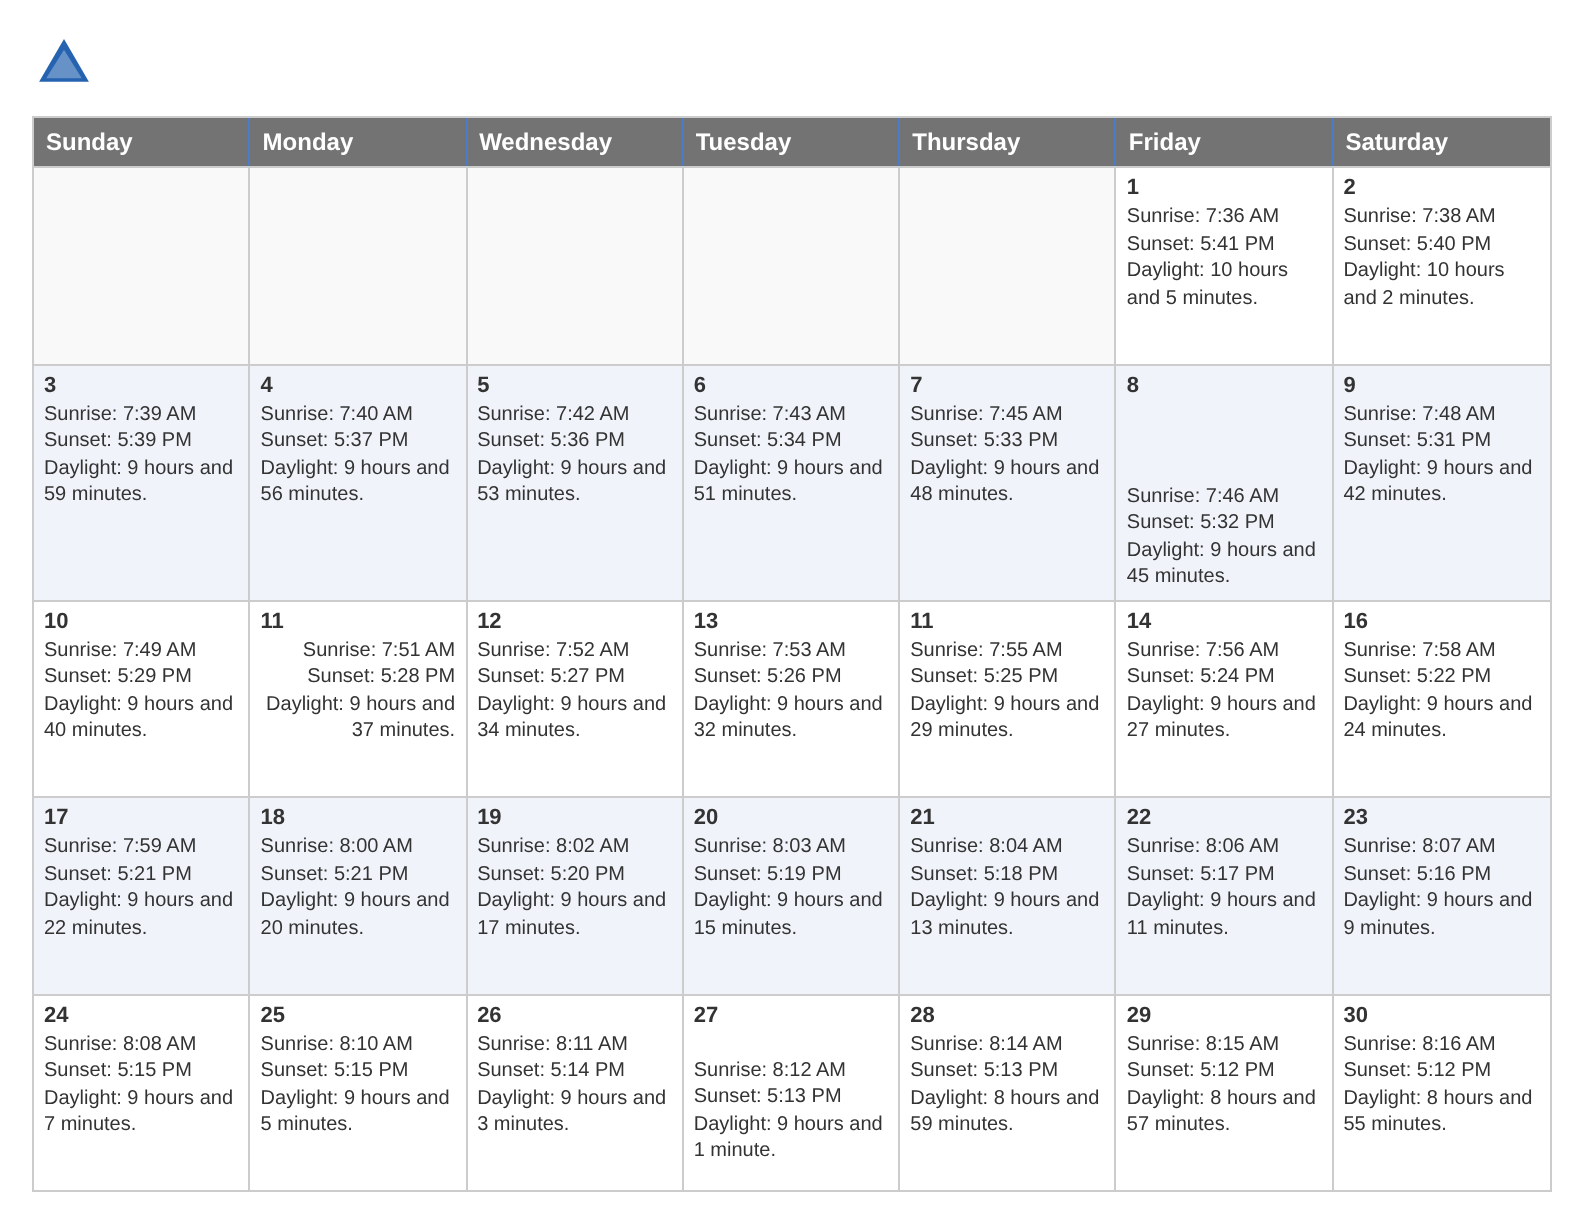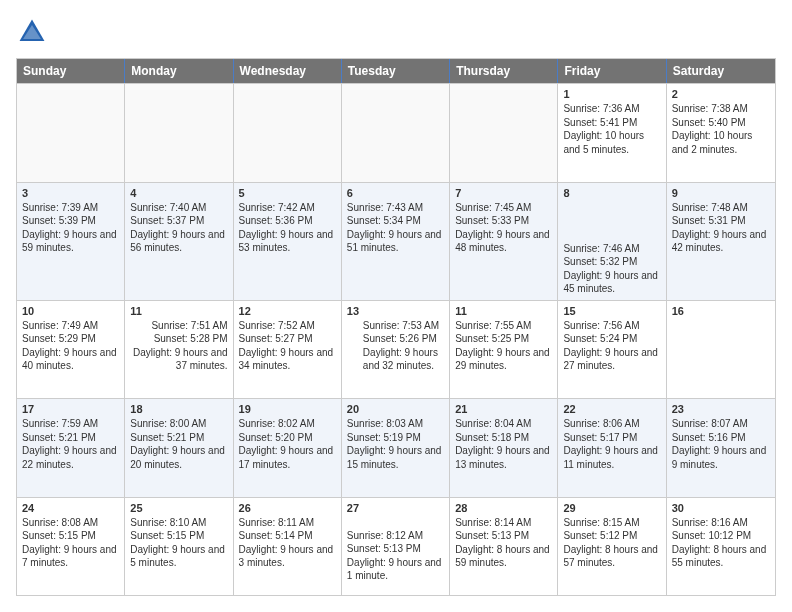--- a/index.html
+++ b/index.html
@@ -214,38 +214,41 @@
 Daylight: 9 hours and 37 minutes.</div>
           </div>
           <div class="cal-cell">
             <span class="day-num">12</span>
             <div class="cell-text" style="white-space: pre-line;">Sunrise: 7:52 AM
 Sunset: 5:27 PM
 Daylight: 9 hours and 34 minutes.</div>
           </div>
           <div class="cal-cell">
             <span class="day-num">13</span>
-            <div class="cell-text" style="white-space: pre-line; margin-left: 16px;">Sunrise: 7:53 AM
+            <div class="cell-text" style="white-space: pre-line;">Sunrise: 7:53 AM
 Sunset: 5:26 PM
 Daylight: 9 hours and 32 minutes.</div>
           </div>
           <div class="cal-cell">
             <span class="day-num">11</span>
             <div class="cell-text" style="white-space: pre-line;">Sunrise: 7:55 AM
 Sunset: 5:25 PM
 Daylight: 9 hours and 29 minutes.</div>
           </div>
           <div class="cal-cell">
-            <span class="day-num">15</span>
+            <span class="day-num">14</span>
             <div class="cell-text" style="white-space: pre-line;">Sunrise: 7:56 AM
 Sunset: 5:24 PM
 Daylight: 9 hours and 27 minutes.</div>
           </div>
           <div class="cal-cell">
             <span class="day-num">16</span>
+            <div class="cell-text" style="white-space: pre-line;">Sunrise: 7:58 AM
+Sunset: 5:22 PM
+Daylight: 9 hours and 24 minutes.</div>
           </div>
         </div>
         <div class="cal-row">
           <div class="cal-cell alt-row">
             <span class="day-num">17</span>
             <div class="cell-text" style="white-space: pre-line;">Sunrise: 7:59 AM
 Sunset: 5:21 PM
 Daylight: 9 hours and 22 minutes.</div>
           </div>
           <div class="cal-cell alt-row">
@@ -318,19 +321,19 @@
           </div>
           <div class="cal-cell">
             <span class="day-num">29</span>
             <div class="cell-text" style="white-space: pre-line;">Sunrise: 8:15 AM
 Sunset: 5:12 PM
 Daylight: 8 hours and 57 minutes.</div>
           </div>
           <div class="cal-cell">
             <span class="day-num">30</span>
             <div class="cell-text" style="white-space: pre-line;">Sunrise: 8:16 AM
-Sunset: 10:12 PM
+Sunset: 5:12 PM
 Daylight: 8 hours and 55 minutes.</div>
           </div>
         </div>
       </div>
   </div>
 </div>
 
 </body></html>

